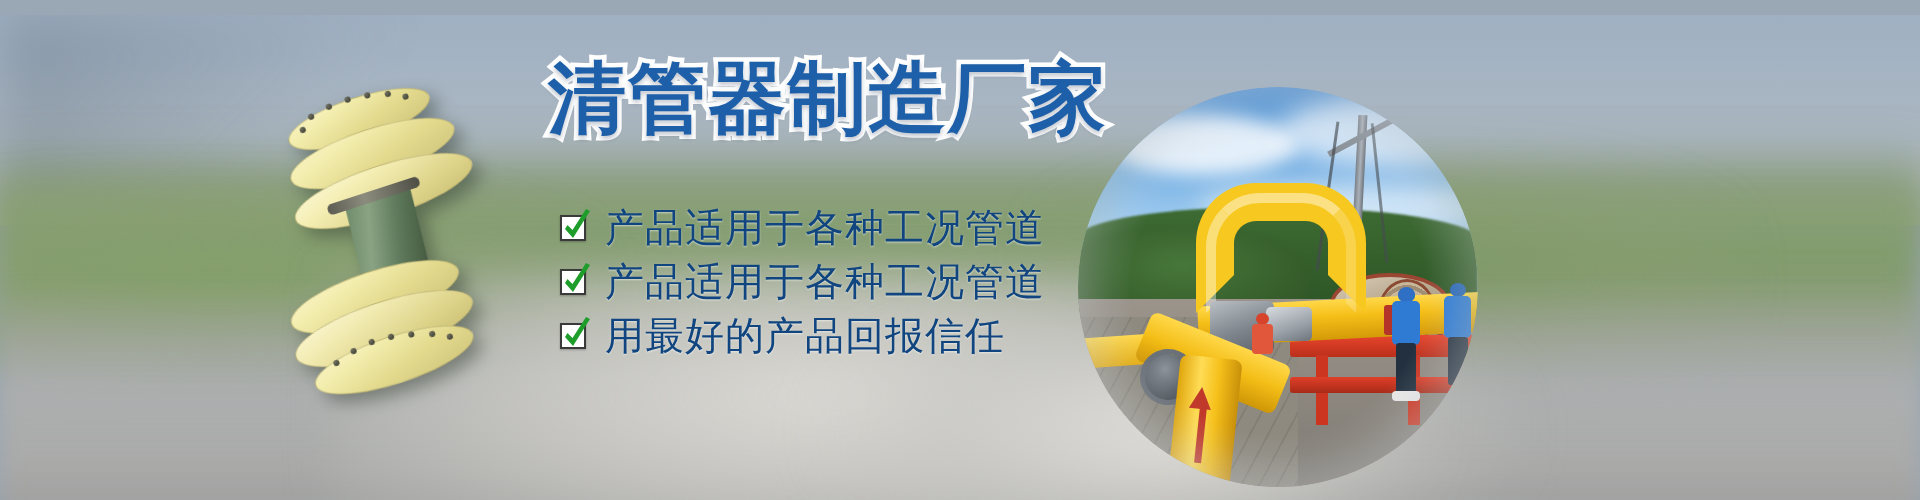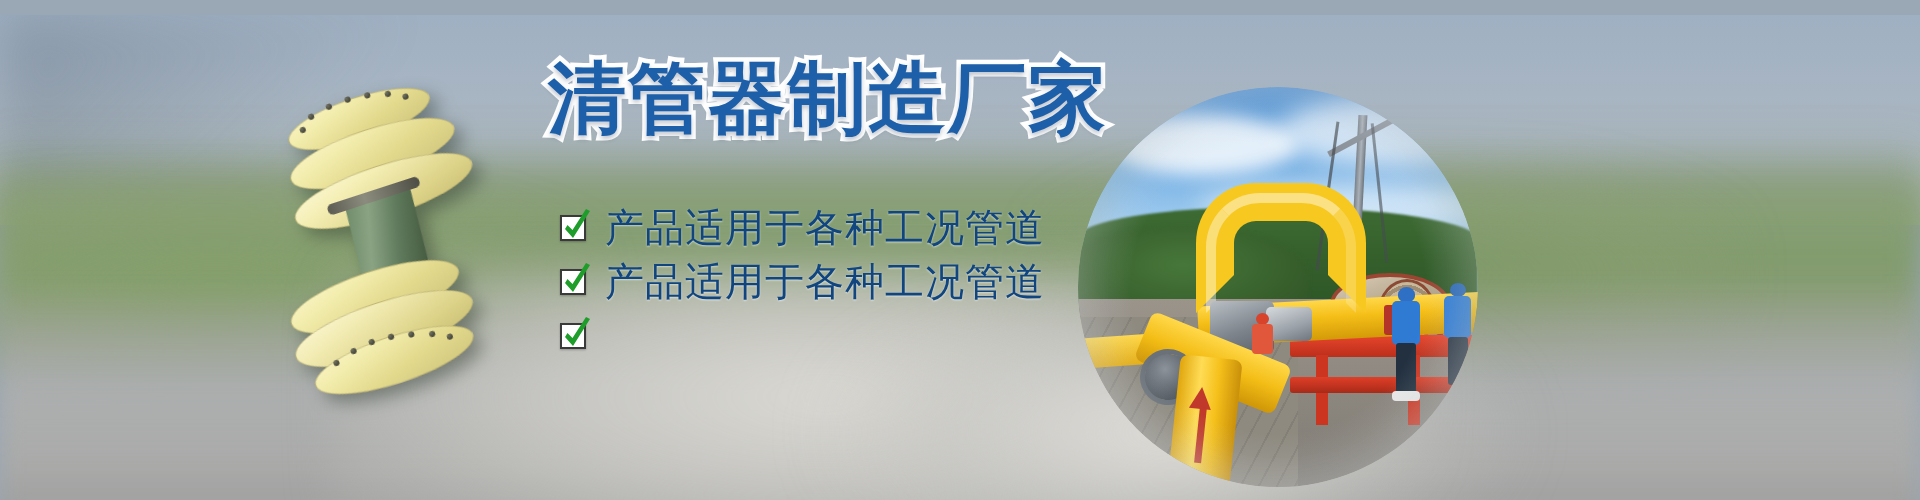--- a/index.html
+++ b/index.html
@@ -408,20 +408,21 @@
       </span>
       <span class="bullet-text">产品适用于各种工况管道</span>
     </div>
 
     <div class="bullet">
       <span class="chk">
         <svg width="34" height="40" viewBox="0 0 34 40" aria-hidden="true">
           <path d="M6 20 L14 29 L31 2 L27 0 L13.5 21 L8.5 16 Z" fill="#1f9d2b"></path>
         </svg>
       </span>
+      <span class="bullet-text">用最好的产品回报信任</span>
     </div>
 
 
   </div>
 
   <div class="photo-wrap">
     <div class="ph ph-sky"></div>
     <div class="ph ph-cloud1"></div>
     <div class="ph ph-cloud2"></div>
     <div class="ph ph-cloud3"></div>

